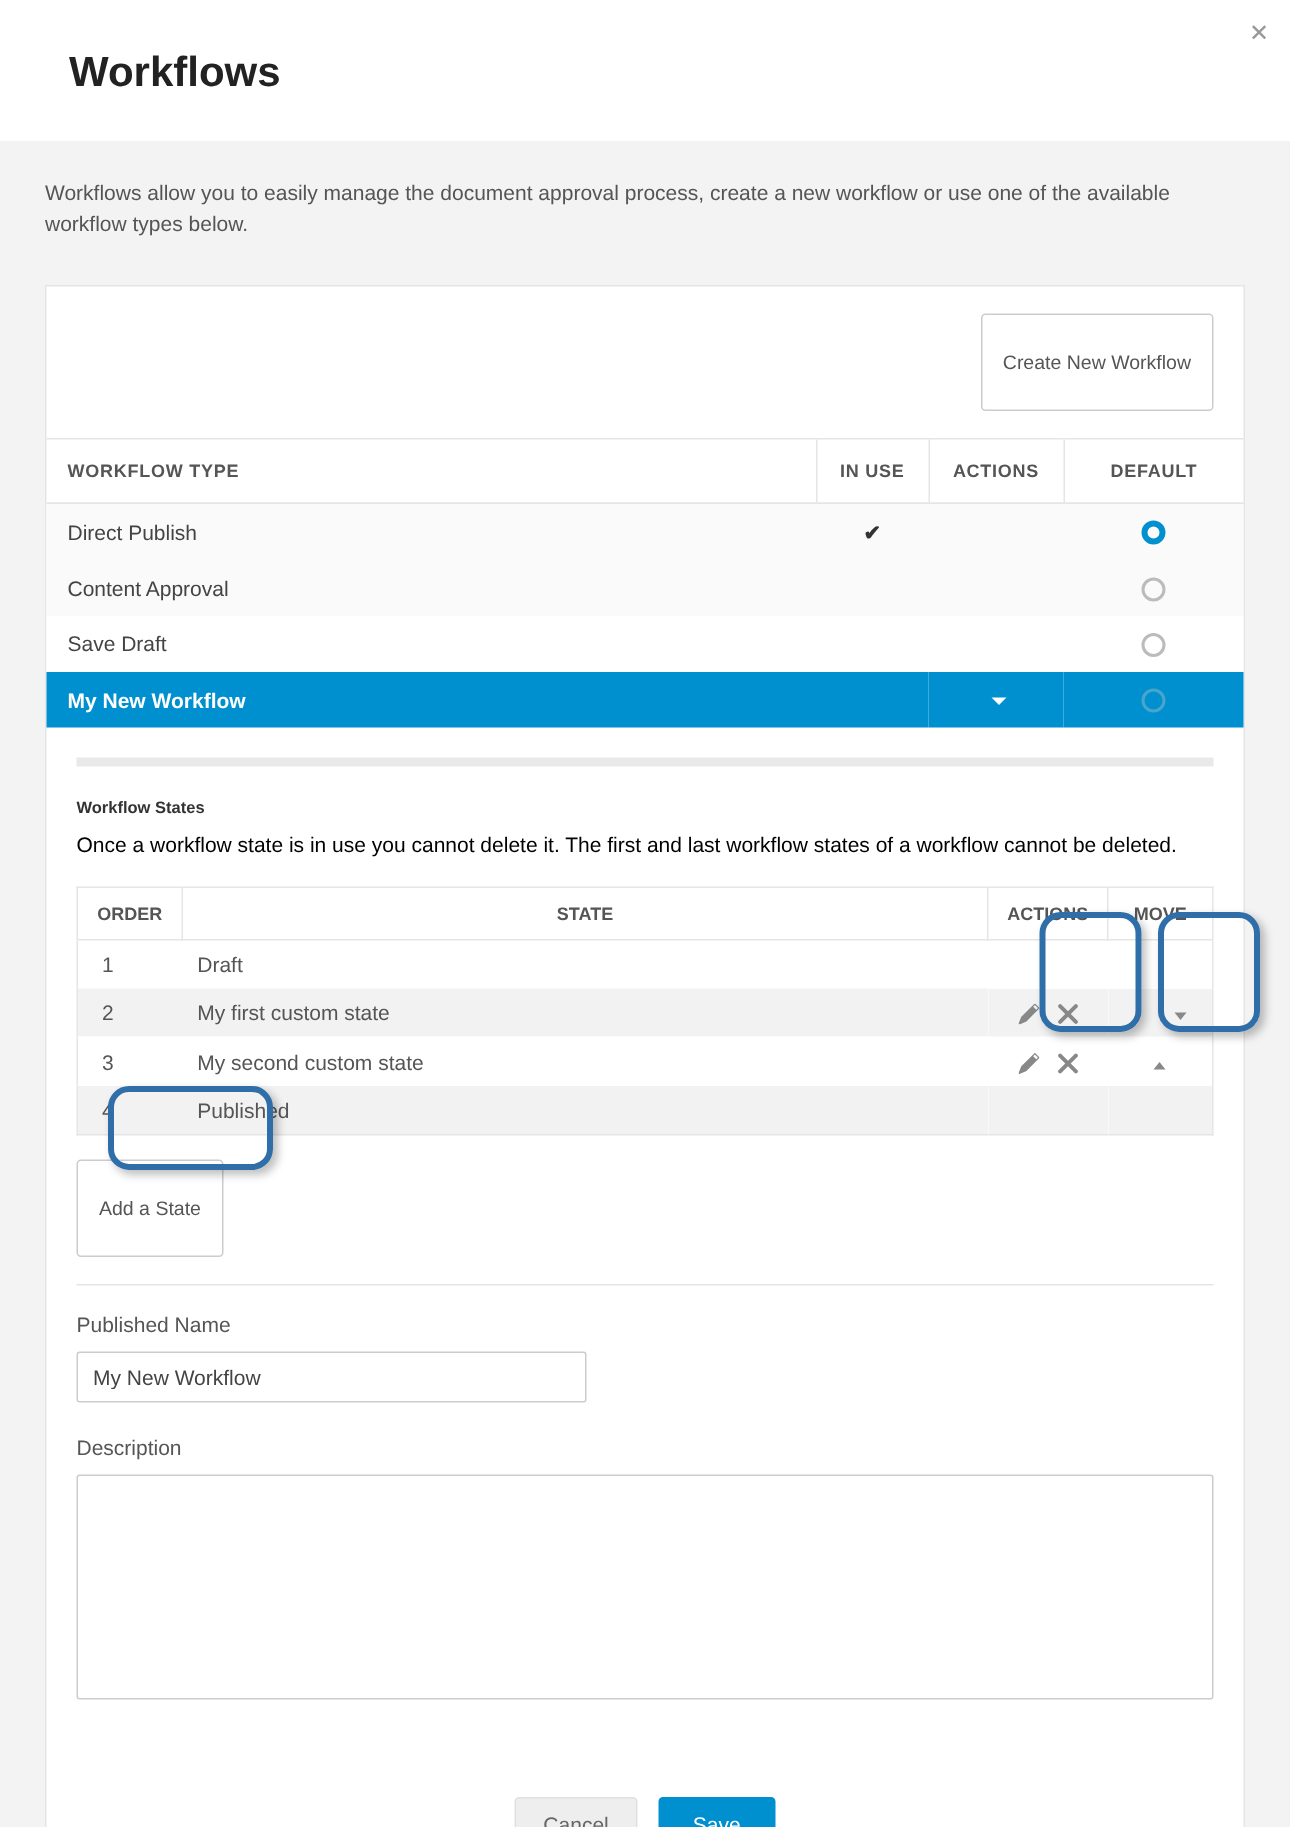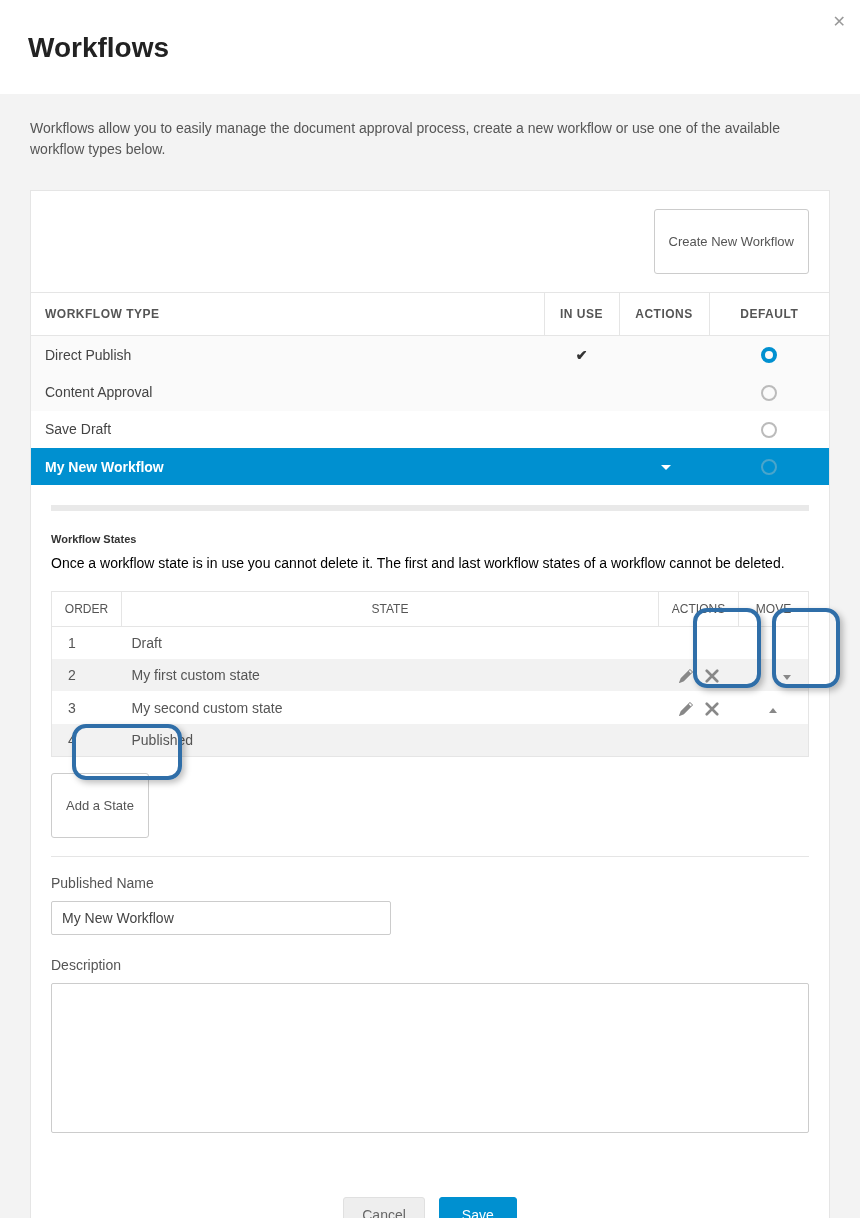--- a/index.html
+++ b/index.html
@@ -1,19 +1,19 @@
 <!DOCTYPE html>
 <html><head>
 <meta charset="utf-8">
 <style>
 * { box-sizing: border-box; margin: 0; padding: 0; }
 body { font-family: -apple-system, BlinkMacSystemFont, "Segoe UI", Arial, sans-serif; background: #fff; color: #333; width: 860px; }
 .page { position: relative; }
 .close-x { position: absolute; top: 12px; right: 14px; color: #999; font-size: 16px; cursor: pointer; }
-.header-area { padding: 32px 28px 30px; }
+.header-area { padding: 32px 46px 30px; }
 .page-title { font-size: 28px; font-weight: 700; color: #222; }
 .gray-section { background: #f3f3f3; padding: 24px 30px 0; }
 .intro-text { font-size: 14px; color: #555; line-height: 1.5; margin-bottom: 30px; }
 .panel { background: #fff; border: 1px solid #e5e5e5; }
 .top-bar { padding: 18px 20px 18px; display: flex; justify-content: flex-end; border-bottom: 1px solid #e5e5e5; }
 .btn { background: #fff; border: 1px solid #ccc; border-radius: 3px; padding: 24px 14px; font-size: 13px; color: #555; cursor: pointer; }
 .wf-table { width: 100%; border-collapse: collapse; }
 .wf-table thead th { text-align: left; font-size: 12px; font-weight: 600; color: #555; padding: 14px 12px; border-bottom: 1px solid #e5e5e5; letter-spacing: 0.5px; }
 .wf-table thead th:first-child { padding-left: 14px; }
 .wf-table thead th.center { text-align: center; }
@@ -29,21 +29,21 @@
 .radio-o.selected { border: 4px solid #0090d0; }
 .radio-o.dimblue { border: 2px solid #4aa5cb; }
 .check { color: #333; font-weight: bold; }
 .wf-row.selected-row td { background: #0090d0; color: #fff; font-weight: 600; }
 .wf-row.selected-row .caret-down { display: inline-block; width: 0; height: 0; border-left: 5px solid transparent; border-right: 5px solid transparent; border-top: 5px solid #fff; vertical-align: middle; margin-left: 4px; }
 .detail-panel { padding: 20px 20px 0; }
 .thin-bar { height: 6px; background: #e9e9e9; margin-bottom: 22px; }
 .section-title { font-size: 11px; font-weight: 600; color: #333; margin-bottom: 10px; }
 .section-desc { font-size: 14px; color: #000000; margin-bottom: 20px; }
 .states-table { width: 100%; border-collapse: collapse; border: 1px solid #e5e5e5; }
-.states-table thead th { font-size: 12px; font-weight: 400; color: #555; padding: 10px; text-align: center; border-bottom: 1px solid #e5e5e5; background: #fff; }
+.states-table thead th { font-size: 12px; font-weight: 700; color: #555; padding: 10px; text-align: center; border-bottom: 1px solid #e5e5e5; background: #fff; }
 .scol-order { width: 70px; border-right: 1px solid #e5e5e5; }
 .scol-state { border-right: 1px solid #e5e5e5; }
 .scol-actions { width: 80px; border-right: 1px solid #e5e5e5; }
 .scol-move { width: 70px; }
 .states-table tbody td { padding: 8px 10px; font-size: 14px; color: #555; }
 .states-table tbody tr.odd { background: #fff; }
 .states-table tbody tr.even { background: #f2f2f2; }
 .scell-order { padding-left: 16px !important; }
 .scell-actions, .scell-move { text-align: center; color: #888; position: relative; }
 .icon-btn { display: inline-block; width: 18px; text-align: center; color: #888; cursor: pointer; margin: 0 4px; }

